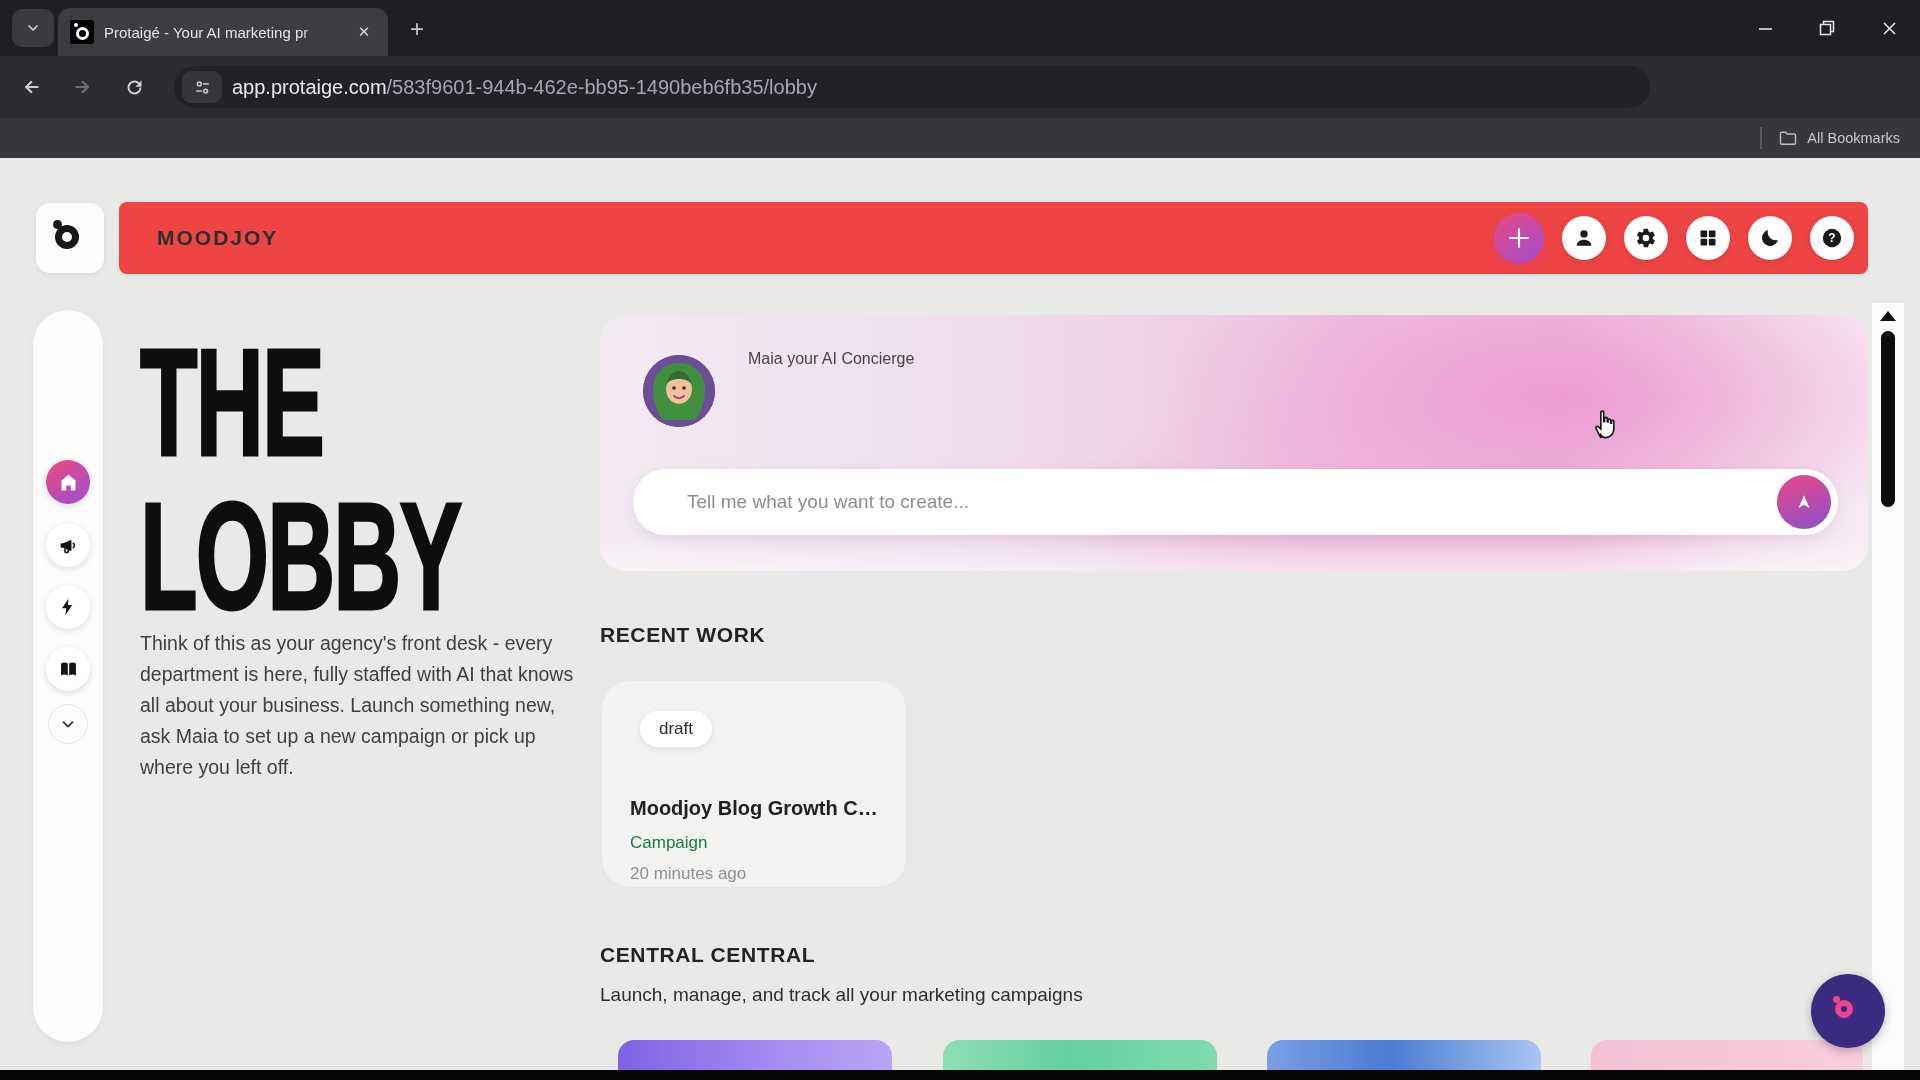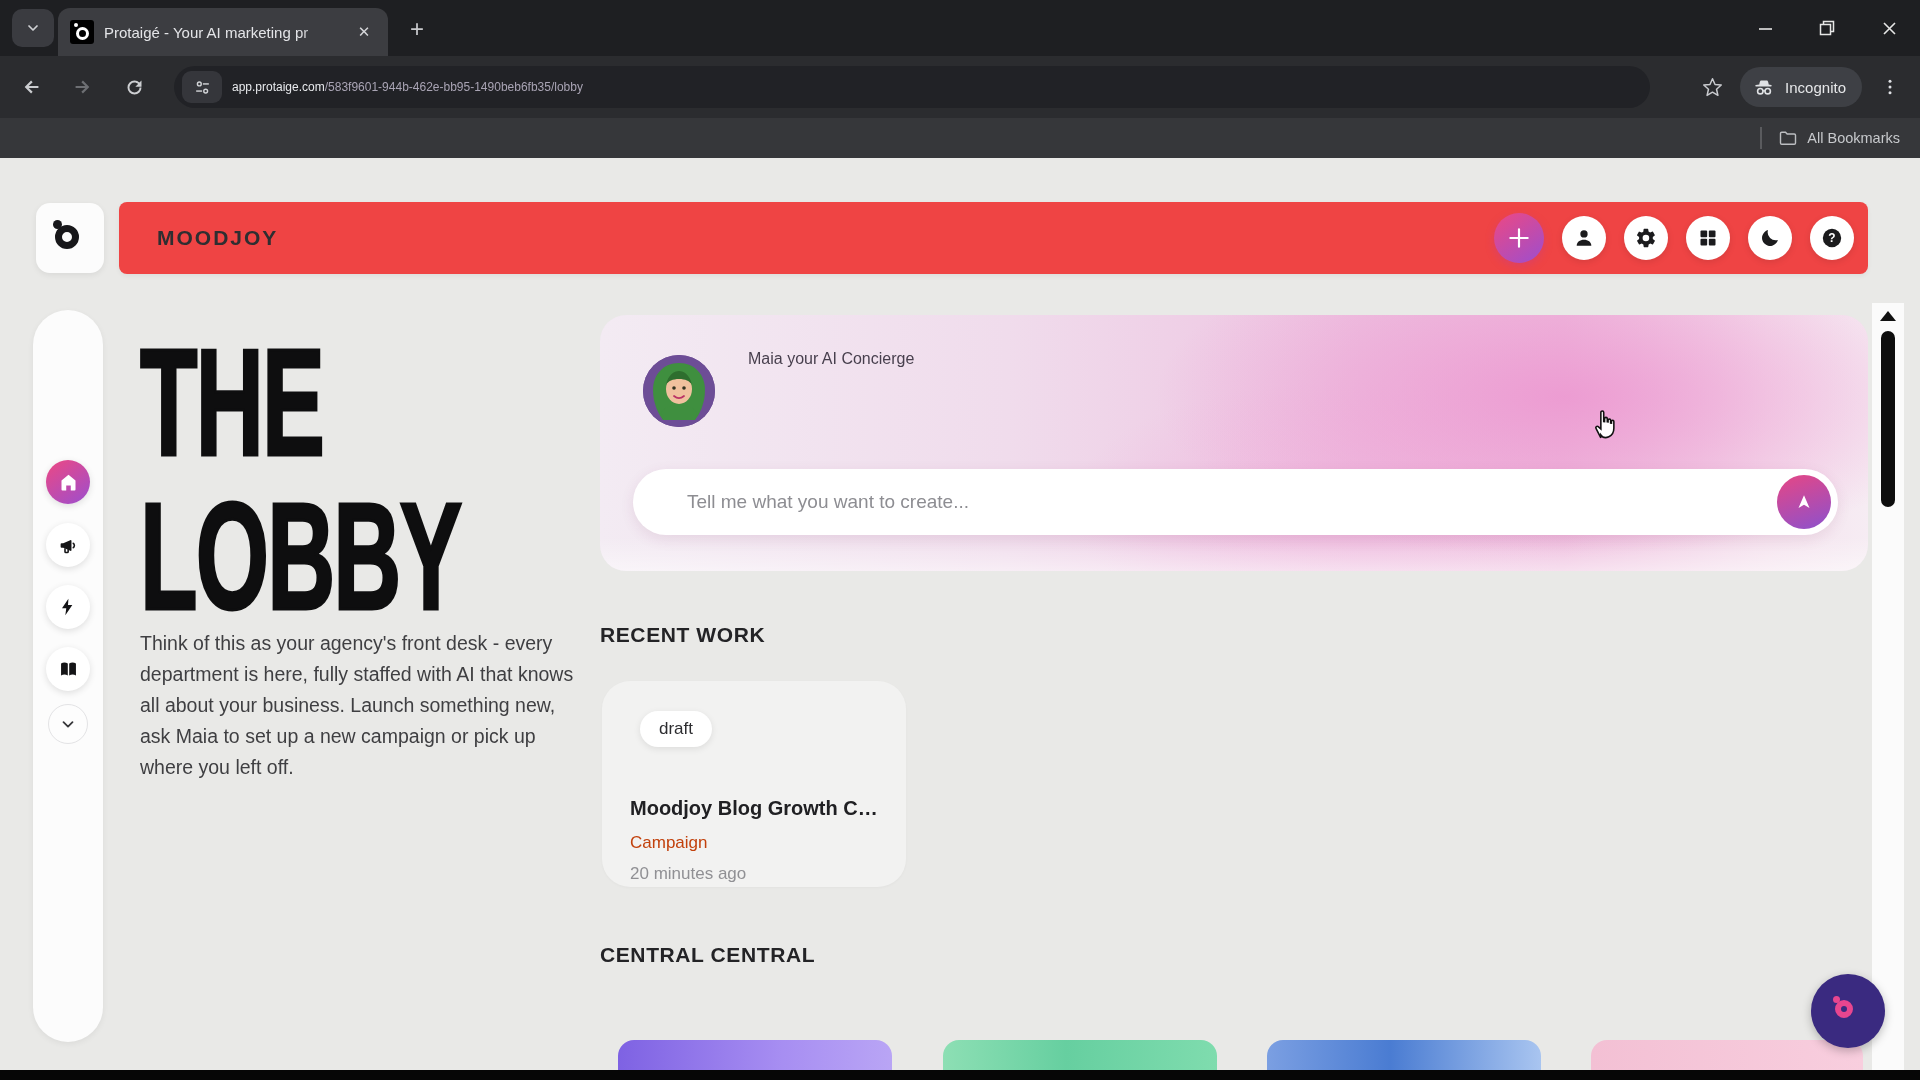--- a/index.html
+++ b/index.html
@@ -26,21 +26,21 @@
   .wincontrols { position:absolute; right:0; top:0; height:56px; display:flex; }
   .winbtn { width:62px; height:56px; display:flex; align-items:center; justify-content:center; color:#e6e6e6; }
 
   .toolbar { position:absolute; left:0; top:56px; width:1920px; height:62px; background:#2b2c2f;
              display:flex; align-items:center; }
   .navbtn { width:40px; height:40px; display:flex; align-items:center; justify-content:center; border-radius:50%; }
   .urlbar { position:absolute; left:174px; top:10px; width:1476px; height:42px; background:#212226;
             border-radius:21px; display:flex; align-items:center; }
   .sitechip { width:40px; height:32px; margin-left:8px; background:#35363b; border-radius:9px;
               display:flex; align-items:center; justify-content:center; }
-  .url-text { margin-left:10px; font-size:12px; white-space:nowrap; }
+  .url-text { margin-left:10px; font-size:20px; white-space:nowrap; }
   .url-domain { color:#e8eaed; } .url-path { color:#a9a4b4; }
   .toolbar-right { position:absolute; right:10px; top:10px; height:42px; display:flex; align-items:center; gap:8px; }
   .incog-pill { height:40px; background:#3e4045; border-radius:20px; display:flex; align-items:center;
                 gap:9px; padding:0 16px 0 12px; }
   .incog-label { color:#e6e7e9; font-size:15px; }
 
   .bookmarksbar { position:absolute; left:0; top:118px; width:1920px; height:40px; background:#36373a;
                   display:flex; align-items:center; justify-content:flex-end; }
   .bm-sep { width:2px; height:22px; background:#5a5b5e; margin-right:16px; }
   .bm-label { color:#c7c9cc; font-size:14.5px; margin:0 20px 0 9px; }
@@ -97,21 +97,21 @@
 
   .section-h { position:absolute; left:600px; font-size:21px; font-weight:bold; letter-spacing:.6px; color:#232326; }
   .section-sub { position:absolute; left:600px; font-size:19px; color:#2e2e31; }
 
   .recent-card { position:absolute; left:602px; top:523px; width:304px; height:206px; background:#f2f2f1;
                  border-radius:28px; box-shadow:0 1px 3px rgba(0,0,0,.03); }
   .badge { position:absolute; left:38px; top:30px; height:36px; padding:0 19px; background:#fff; border-radius:18px;
            box-shadow:0 2px 7px rgba(0,0,0,.09); display:flex; align-items:center; font-size:17px; color:#2d2d30; }
   .rc-title { position:absolute; left:28px; top:116px; width:252px; font-size:20px; font-weight:bold; color:#202023;
               white-space:nowrap; overflow:hidden; }
-  .rc-type { position:absolute; left:28px; top:152px; font-size:17px; color:#c2410c; }
+  .rc-type { position:absolute; left:28px; top:152px; font-size:17px; color:#15803d; }
   .rc-time { position:absolute; left:28px; top:183px; font-size:17px; color:#909094; }
 
   .cc-card { position:absolute; top:882px; height:32px; border-radius:16px 16px 0 0; }
 
   
   .scroll-track { position:absolute; left:1872px; top:145px; width:32px; height:921px; background:#fbfbfb; }
   .scroll-thumb { position:absolute; left:9px; top:28px; width:14px; height:176px; background:#0d0d0d; border-radius:7px; }
   .scroll-arrow { position:absolute; left:8px; width:0; height:0; border-left:8px solid transparent; border-right:8px solid transparent; }
   .arrow-up { top:8px; border-bottom:10px solid #111; }
 
@@ -183,43 +183,20 @@
     <div class="urlbar">
       <div class="sitechip">
         <svg width="19" height="19" viewBox="0 0 24 24">
           <circle cx="8" cy="7.5" r="2.4" fill="none" stroke="#d2d4d7" stroke-width="1.8"></circle>
             <line x1="12.5" y1="7.5" x2="20" y2="7.5" stroke="#d2d4d7" stroke-width="1.8"></line>
           <circle cx="16" cy="16.5" r="2.4" fill="none" stroke="#d2d4d7" stroke-width="1.8"></circle>
             <line x1="4" y1="16.5" x2="11.5" y2="16.5" stroke="#d2d4d7" stroke-width="1.8"></line>
         </svg>
       </div>
       <div class="url-text"><span class="url-domain">app.protaige.com</span><span class="url-path">/583f9601-944b-462e-bb95-1490beb6fb35/lobby</span></div>
-    </div>
-    <div class="toolbar-right">
-      <div class="navbtn">
-        <svg width="21" height="21" viewBox="0 0 24 24">
-            <path d="M12 17.3l-6.2 3.7 1.6-7L2 9.2l7.1-.6L12 2l2.9 6.6 7.1.6-5.4 4.8 1.6 7z" fill="none" stroke="#c9cbcf" stroke-width="1.7" stroke-linejoin="round"></path>
-          </svg>
-      </div>
-      <div class="incog-pill">
-        <svg width="24" height="24" viewBox="0 0 24 24">
-          <path d="M7.3 9.5c.2-2.2.9-4 1.7-4h6c.8 0 1.5 1.8 1.7 4l2.4.6c.4.1.6.4.6.7 0 .4-.3.7-.7.7H4c-.4 0-.7-.3-.7-.7 0-.3.2-.6.6-.7z" fill="#dfe1e4"></path>
-          <circle cx="8.3" cy="16.2" r="2.7" fill="none" stroke="#dfe1e4" stroke-width="1.6"></circle>
-          <circle cx="15.7" cy="16.2" r="2.7" fill="none" stroke="#dfe1e4" stroke-width="1.6"></circle>
-          <path d="M11 16.2q1-.9 2 0" fill="none" stroke="#dfe1e4" stroke-width="1.4"></path>
-        </svg>
-        <span class="incog-label">Incognito</span>
-      </div>
-      <div class="navbtn">
-        <svg width="20" height="20" viewBox="0 0 24 24">
-            <circle cx="12" cy="5" r="1.8" fill="#dfe1e5"></circle>
-            <circle cx="12" cy="12" r="1.8" fill="#dfe1e5"></circle>
-            <circle cx="12" cy="19" r="1.8" fill="#dfe1e5"></circle>
-          </svg>
-      </div>
     </div>
   </div>
 
   <div class="bookmarksbar">
     <div class="bm-sep"></div>
     <svg width="20" height="20" viewBox="0 0 24 24">
         <path d="M3 6.5A1.5 1.5 0 0 1 4.5 5H9l2 2.2h8.5A1.5 1.5 0 0 1 21 8.7V18a1.5 1.5 0 0 1-1.5 1.5h-15A1.5 1.5 0 0 1 3 18z" fill="none" stroke="#bcbec1" stroke-width="1.7"></path>
       </svg>
     <span class="bm-label">All Bookmarks</span>
   </div>
@@ -336,20 +313,21 @@
 
     <div class="section-h" style="top:465px">RECENT WORK</div>
     <div class="recent-card">
       <div class="badge">draft</div>
       <div class="rc-title">Moodjoy Blog Growth C…</div>
       <div class="rc-type">Campaign</div>
       <div class="rc-time">20 minutes ago</div>
     </div>
 
     <div class="section-h" style="top:785px">CENTRAL CENTRAL</div>
+    <div class="section-sub" style="top:826px">Launch, manage, and track all your marketing campaigns</div>
     <div class="cc-card" style="left: 618px; width: 274px; background: linear-gradient(90deg, rgb(126, 98, 227), rgb(167, 142, 242) 60%, rgb(185, 165, 245));"></div>
     <div class="cc-card" style="left: 943px; width: 274px; background: linear-gradient(90deg, rgb(141, 223, 180), rgb(102, 207, 160) 45%, rgb(127, 220, 174));"></div>
     <div class="cc-card" style="left: 1267px; width: 274px; background: linear-gradient(90deg, rgb(123, 159, 226), rgb(74, 124, 210) 45%, rgb(169, 197, 240));"></div>
     <div class="cc-card" style="left: 1591px; width: 272px; background: linear-gradient(90deg, rgb(243, 192, 212), rgb(248, 206, 222));"></div>
 
     <div class="scroll-track">
       <div class="scroll-arrow arrow-up"></div>
       <div class="scroll-thumb"></div>
 
     </div>

